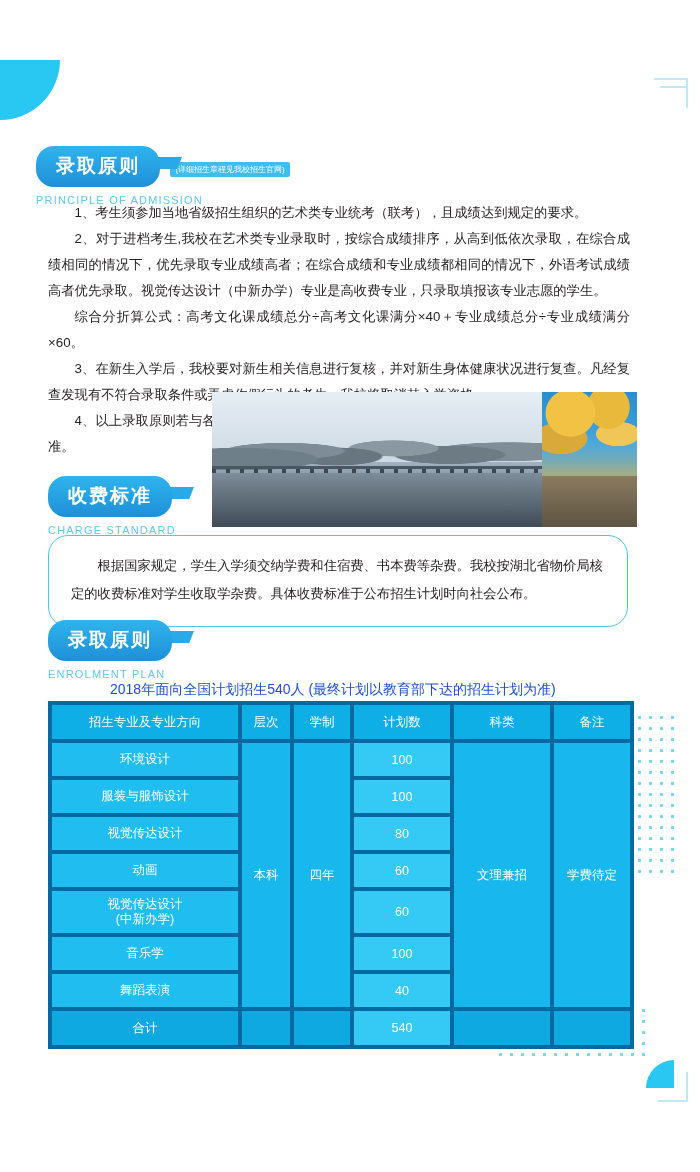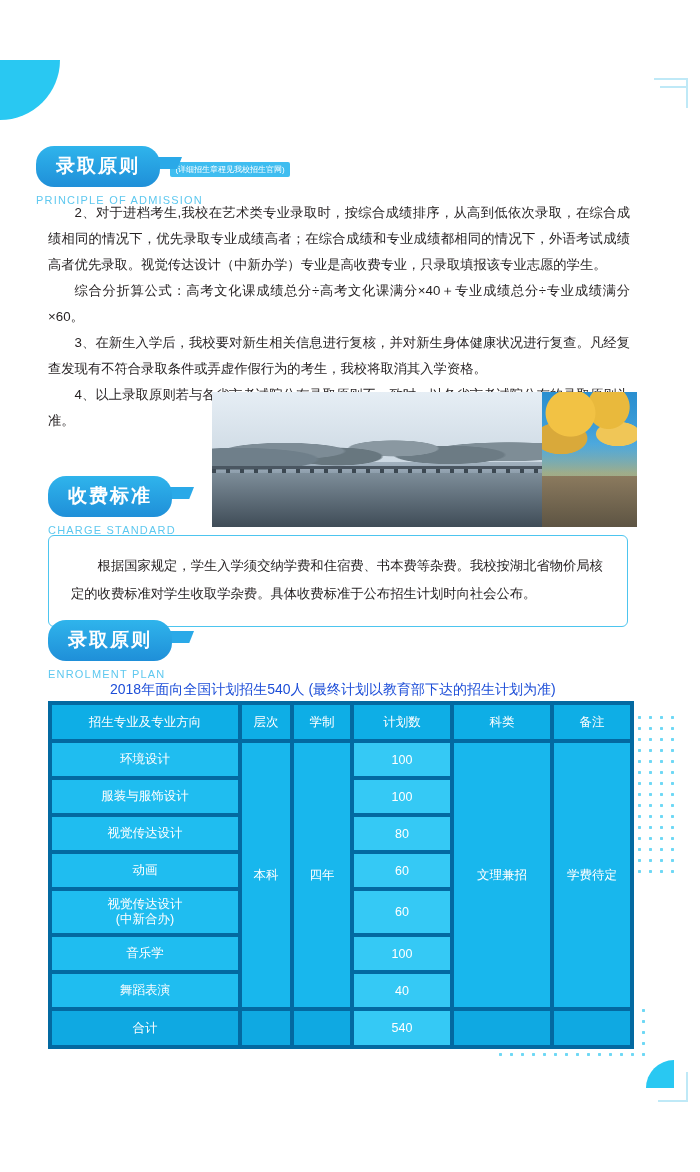--- a/index.html
+++ b/index.html
@@ -196,21 +196,21 @@
     background: linear-gradient(180deg,#8b7a5e 0%, #5d5443 100%);
   }
 
   
   .charge-box {
     position: absolute;
     left: 48px; top: 535px;
     width: 580px;
     box-sizing: border-box;
     border: 1.5px solid #4dc5ef;
-    border-radius: 6px;
+    border-radius: 20px;
     padding: 16px 22px 18px 22px;
     font-size: 13.3px;
     line-height: 28px;
   }
 
   
   .plan-title {
     position: absolute;
     left: 110px; top: 681px;
     font-size: 14px;
@@ -264,20 +264,21 @@
 <div class="section-head" style="left:36px; top:146px;">
   <span class="ribbon">
     <span class="pill">录取原则</span>
     <span class="tail"></span>
   </span>
   <span class="sub-note">(详细招生章程见我校招生官网)</span>
   <div class="eng">PRINCIPLE OF ADMISSION</div>
 </div>
 
 <div class="para" style="left:48px; top:200px; width:582px;">
+  <p class="indent">1、考生须参加当地省级招生组织的艺术类专业统考（联考），且成绩达到规定的要求。</p>
   <p class="indent">2、对于进档考生,我校在艺术类专业录取时，按综合成绩排序，从高到低依次录取，在综合成绩相同的情况下，优先录取专业成绩高者；在综合成绩和专业成绩都相同的情况下，外语考试成绩高者优先录取。视觉传达设计（中新办学）专业是高收费专业，只录取填报该专业志愿的学生。</p>
   <p class="indent">综合分折算公式：高考文化课成绩总分÷高考文化课满分×40＋专业成绩总分÷专业成绩满分×60。</p>
   <p class="indent">3、在新生入学后，我校要对新生相关信息进行复核，并对新生身体健康状况进行复查。凡经复查发现有不符合录取条件或弄虚作假行为的考生，我校将取消其入学资格。</p>
   <p class="indent">4、以上录取原则若与各省市考试院公布录取原则不一致时，以各省市考试院公布的录取原则为准。</p>
 </div>
 
 <div class="photo-band">
   <div class="photo-a">
     <span class="sky"></span>
     <span class="trees"></span>
@@ -348,21 +349,21 @@
       <td class="c-major">视觉传达设计</td>
       <td class="c-num">80</td>
     </tr>
     <tr>
       <td class="c-major">动画</td>
       <td class="c-num">60</td>
     </tr>
     <tr>
       <td class="c-major two-line" style="height:42px;">
         <div>视觉传达设计</div>
-        <div>(中新合办)</div>
+        <div>(中新办学)</div>
       </td>
       <td class="c-num">60</td>
     </tr>
     <tr>
       <td class="c-major">音乐学</td>
       <td class="c-num">100</td>
     </tr>
     <tr>
       <td class="c-major">舞蹈表演</td>
       <td class="c-num">40</td>

